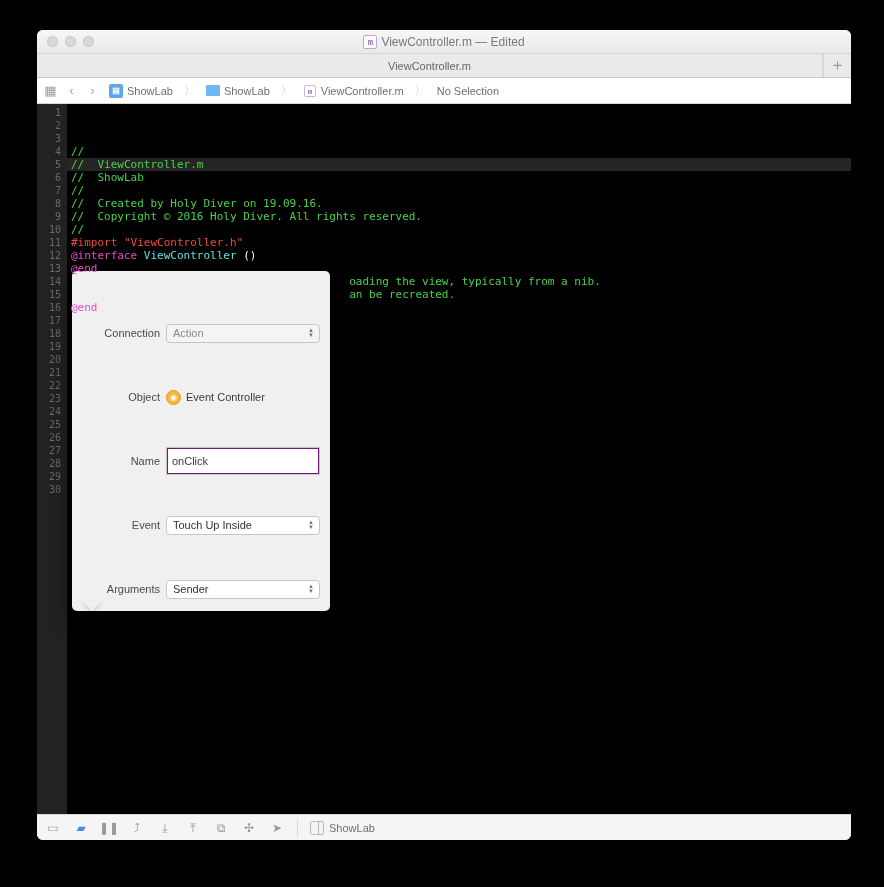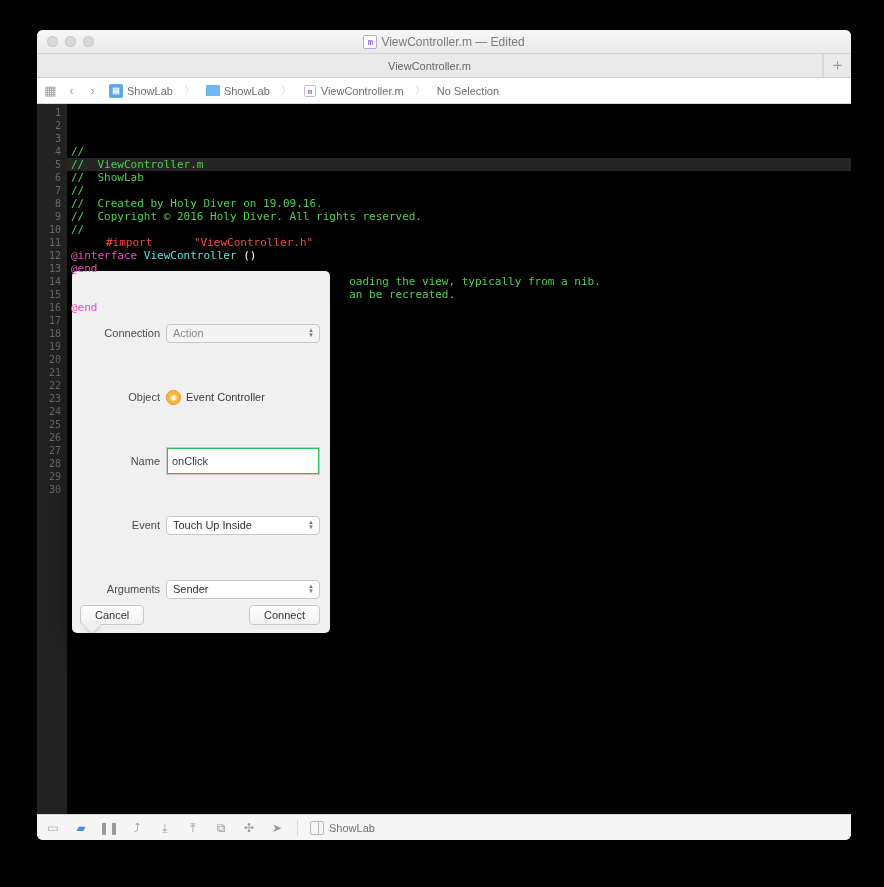--- a/index.html
+++ b/index.html
@@ -136,21 +136,21 @@
     font-size: 11px;
     line-height: 13px;
     padding: 2px 4px 0 4px;
     color: #fff;
     white-space: pre;
     position: relative;
   }
   .c-green { color:#48d24a; }
   .c-magenta { color:#e94cc1; }
   .c-cyan { color:#5fe0e0; }
-  .c-red { color:#ef4a3b;margin-left:35px; }
+  .c-red { color:#ef4a3b; }
   .hl-line {
     position:absolute;
     left:0; right:0; height:13px;
     background:#252525;
     z-index:0;
   }
   .code span, .code pre { position:relative; z-index:1; }
   .code pre { margin:0; }
 
   
@@ -186,21 +186,21 @@
     position:relative; font-size:11px; color:#333;
   }
   .select-ctl.disabled { background:#f4f4f4; color:#888;}
   .select-ctl .knob {
     position:absolute; right:0; top:0; bottom:0; width:16px;
     display:flex; flex-direction:column; align-items:center; justify-content:center;
     font-size:6px; line-height:5px; color:#777;
   }
   .select-blue .knob { background:#5d9dff; color:#fff; border-radius:0 4px 4px 0;}
   .input-ctl {
-    height:19px; border:2px solid #22c55e; border-radius:0;
+    height:19px; border:2px solid #701a75; border-radius:0;
     background:#fff; outline:1px solid #c6c6c6; outline-offset:-1px;
     padding:12px 4px; font-size:11px;
     display:flex; align-items:center;
   }
   .object-val {
     height:19px; display:flex; align-items:center; gap:5px; font-size:11px;
   }
   .vc-icon{
     width:15px;height:15px;border-radius:50%;
     background:#f6b73c; border:1px solid #e19a1f;
@@ -345,28 +345,20 @@
           <span class="knob">▲<br>▼</span>
         </div>
       </div>
       <div class="form-row">
         <div class="form-label">Arguments</div>
         <div class="form-control select-ctl">
           <span>Sender</span>
           <span class="knob">▲<br>▼</span>
         </div>
       </div>
-      <div class="btn-row">
-        <div class="btn">
-          <span>Cancel</span>
-        </div>
-        <div class="btn">
-          <span>Connect</span>
-        </div>
-      </div>
     </div>
   </div>
 
   <div class="footerbar">
     <span class="fico">▭</span>
     <span class="fico flag">▰</span>
     <span class="fico">❚❚</span>
     <span class="fico">⤴</span>
     <span class="fico">⤓</span>
     <span class="fico">⤒</span>

